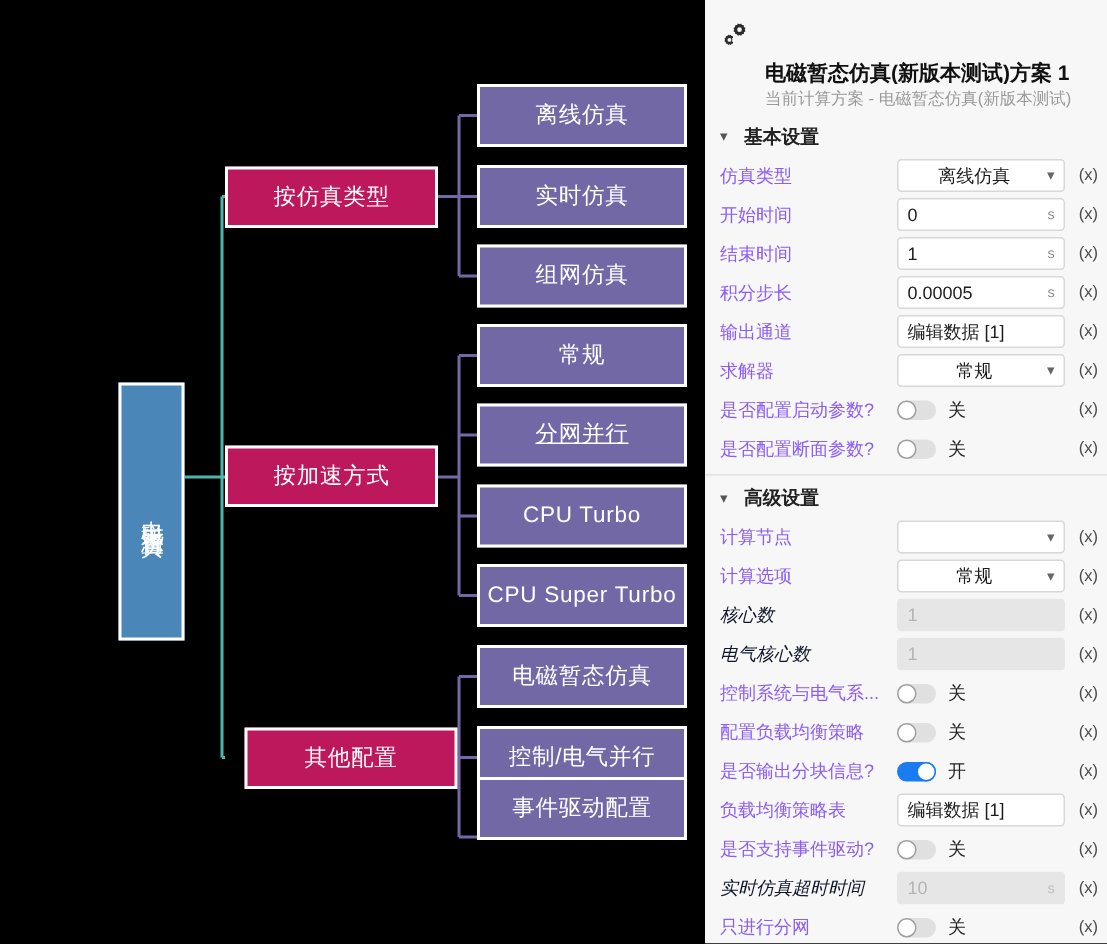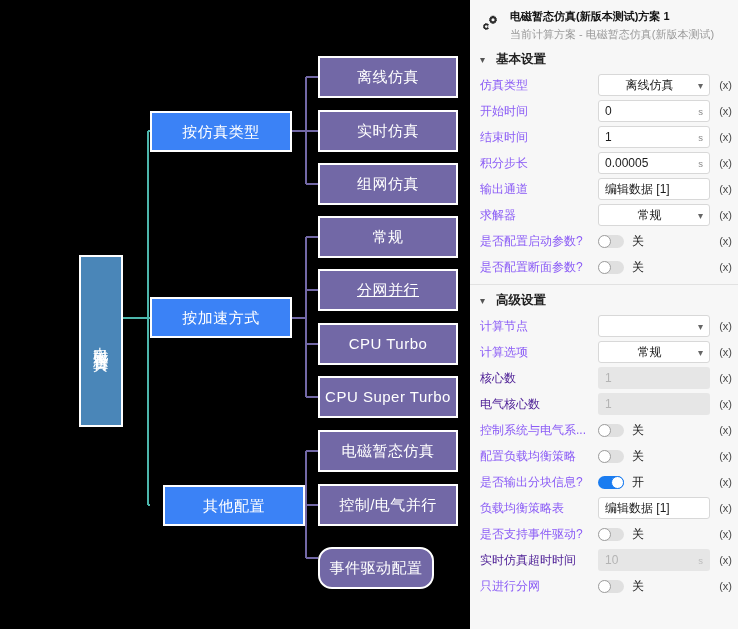--- a/index.html
+++ b/index.html
@@ -29,21 +29,21 @@
     text-align: center;
     line-height: 1.15;
     letter-spacing: .5px;
   }
   .node-root {
     background: #4a86b8;
     writing-mode: vertical-rl;
     font-size: 15px;
     letter-spacing: 2px;
   }
-  .node-branch { background: #3b82f6; font-size: 15px; }
+  .node-branch { background: #be185d; font-size: 15px; }
   .node-leaf   { background: #7268a6; font-size: 15px; }
 
   
   #props-panel {
     position: relative;
     width: 268px; height: 629px;
     flex: 0 0 268px;
     background: #f7f7f7;
     color: #1f1f1f;
     font-size: 12px;
@@ -51,23 +51,24 @@
     overflow: hidden;
   }
   .panel-header {
     display: flex; align-items: flex-start;
     padding: 8px 8px 4px 8px;
     gap: 6px;
   }
   .header-icon { width: 26px; flex: 0 0 26px; display:flex; align-items:center; justify-content:center; padding-top:6px; }
   .header-text { flex: 1 1 auto; min-width: 0; }
   .header-title {
-    font-size: 11px; font-weight: 700; color: #111;
+    font-size: 14px; font-weight: 700; color: #111;
     white-space: nowrap; overflow: hidden; text-overflow: ellipsis;
     line-height: 16px;
+    margin-top: 32px;
   }
   .header-sub {
     font-size: 11px; color: #9a9a9a; line-height: 16px; margin-top: 2px;
     white-space: nowrap; overflow: hidden; text-overflow: ellipsis;
   }
 
   .section-head {
     display: flex; align-items: center; gap: 6px;
     padding: 5px 8px 4px 10px;
     font-size: 12.5px; font-weight: 700; color: #222;
@@ -78,21 +79,21 @@
   .row {
     display: flex; align-items: center;
     height: 26px;
     padding: 0 6px 0 10px;
   }
   .row-label {
     width: 118px; flex: 0 0 118px;
     font-size: 12px; color: #8b5cf6;
     white-space: nowrap; overflow: hidden; text-overflow: ellipsis;
   }
-  .row.disabled .row-label { color: #4c1d95; }
+  .row.disabled .row-label { color: #0f172a; font-style: italic; }
   .row-control { flex: 1 1 auto; min-width: 0; display: flex; align-items: center; height: 22px; }
   .row-x {
     flex: 0 0 22px; text-align: right; font-size: 11px; color: #4a4a4a;
     padding-left: 4px;
   }
 
   .ctl {
     position: relative;
     width: 100%; height: 22px;
     border: 1px solid #d8d8d8; border-radius: 3px;
@@ -196,21 +197,21 @@
     <div class="node node-leaf" style="left:318px; top:376px; width:140px; height:42px;">
       <span>CPU Super Turbo</span>
     </div>
 
     <div class="node node-leaf" style="left:318px; top:430px; width:140px; height:42px;">
       <span>电磁暂态仿真</span>
     </div>
     <div class="node node-leaf" style="left:318px; top:484px; width:140px; height:42px;">
       <span>控制/电气并行</span>
     </div>
-    <div class="node node-leaf" style="left:318px; top:547px; width:116px; height:42px;border-radius:14px;">
+    <div class="node node-leaf" style="left:318px; top:518px; width:140px; height:42px;">
       <span>事件驱动配置</span>
     </div>
   </div>
 
   <div id="props-panel">
 
     <div class="panel-header">
       <div class="header-icon">
         <svg width="20" height="20" viewBox="0 0 20 20" aria-hidden="true">
           <g fill="#2b2b2b">

